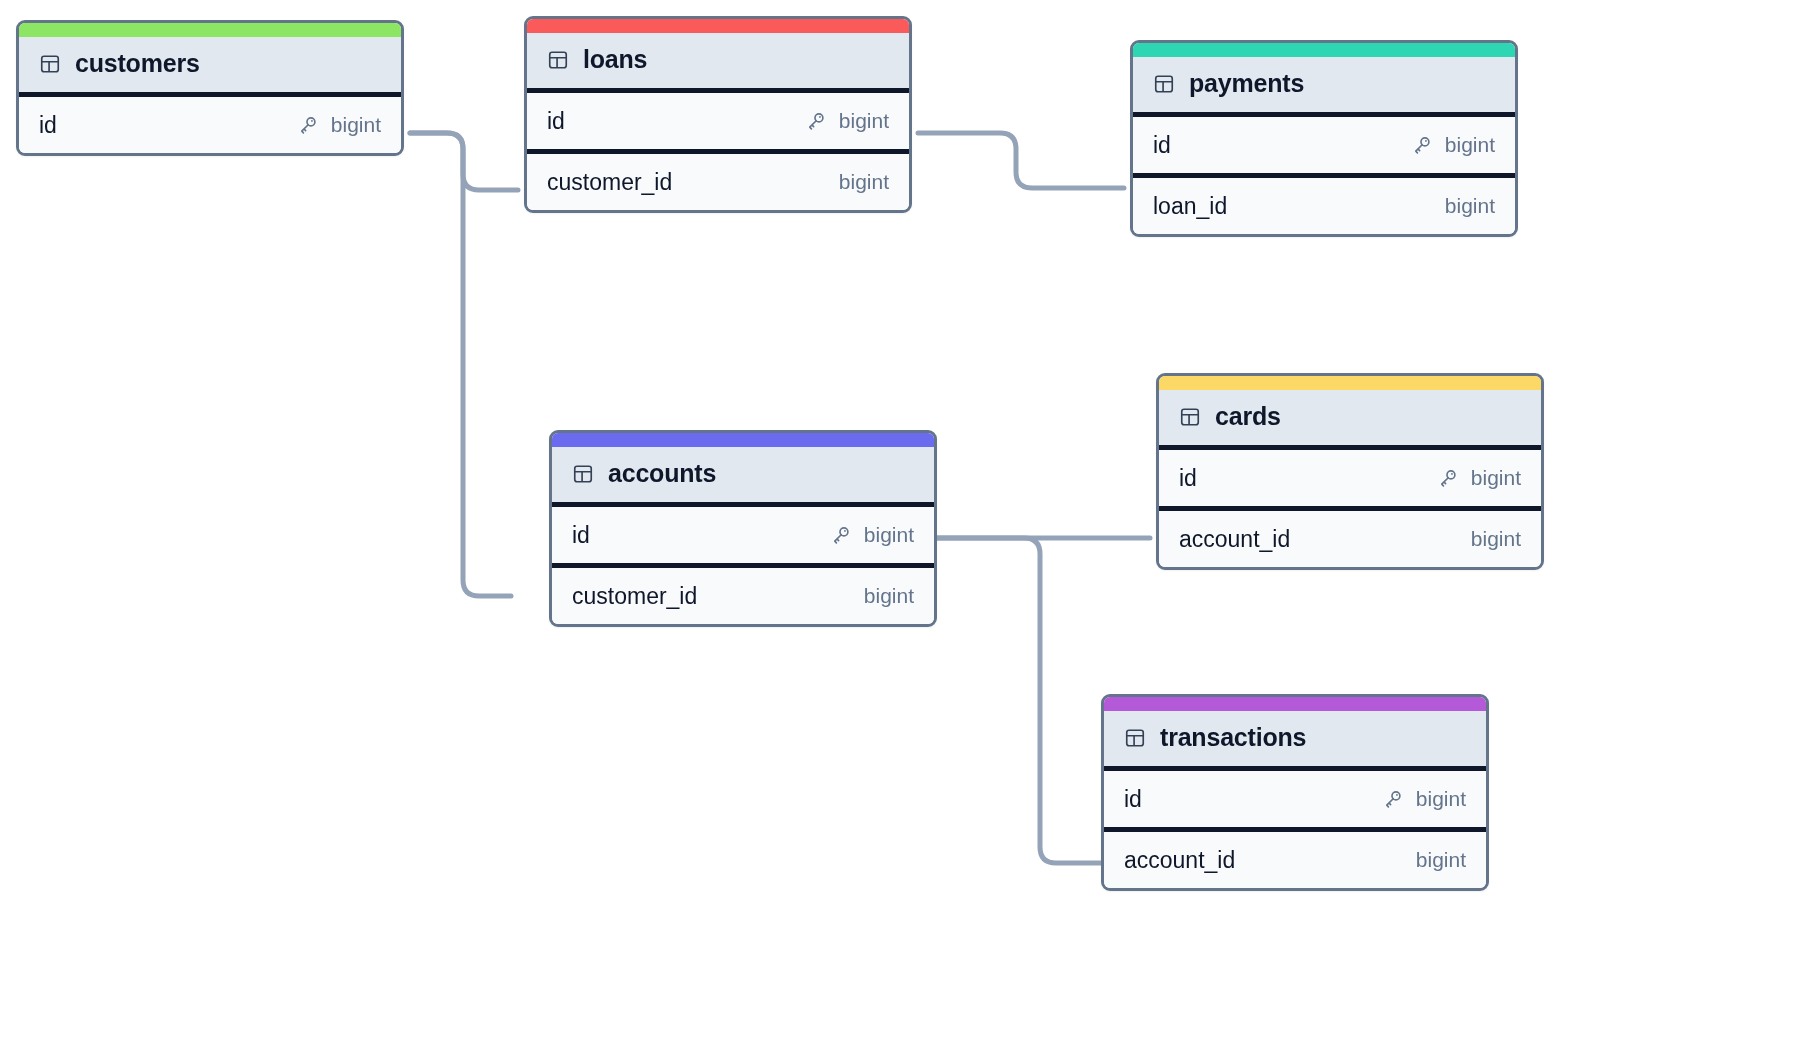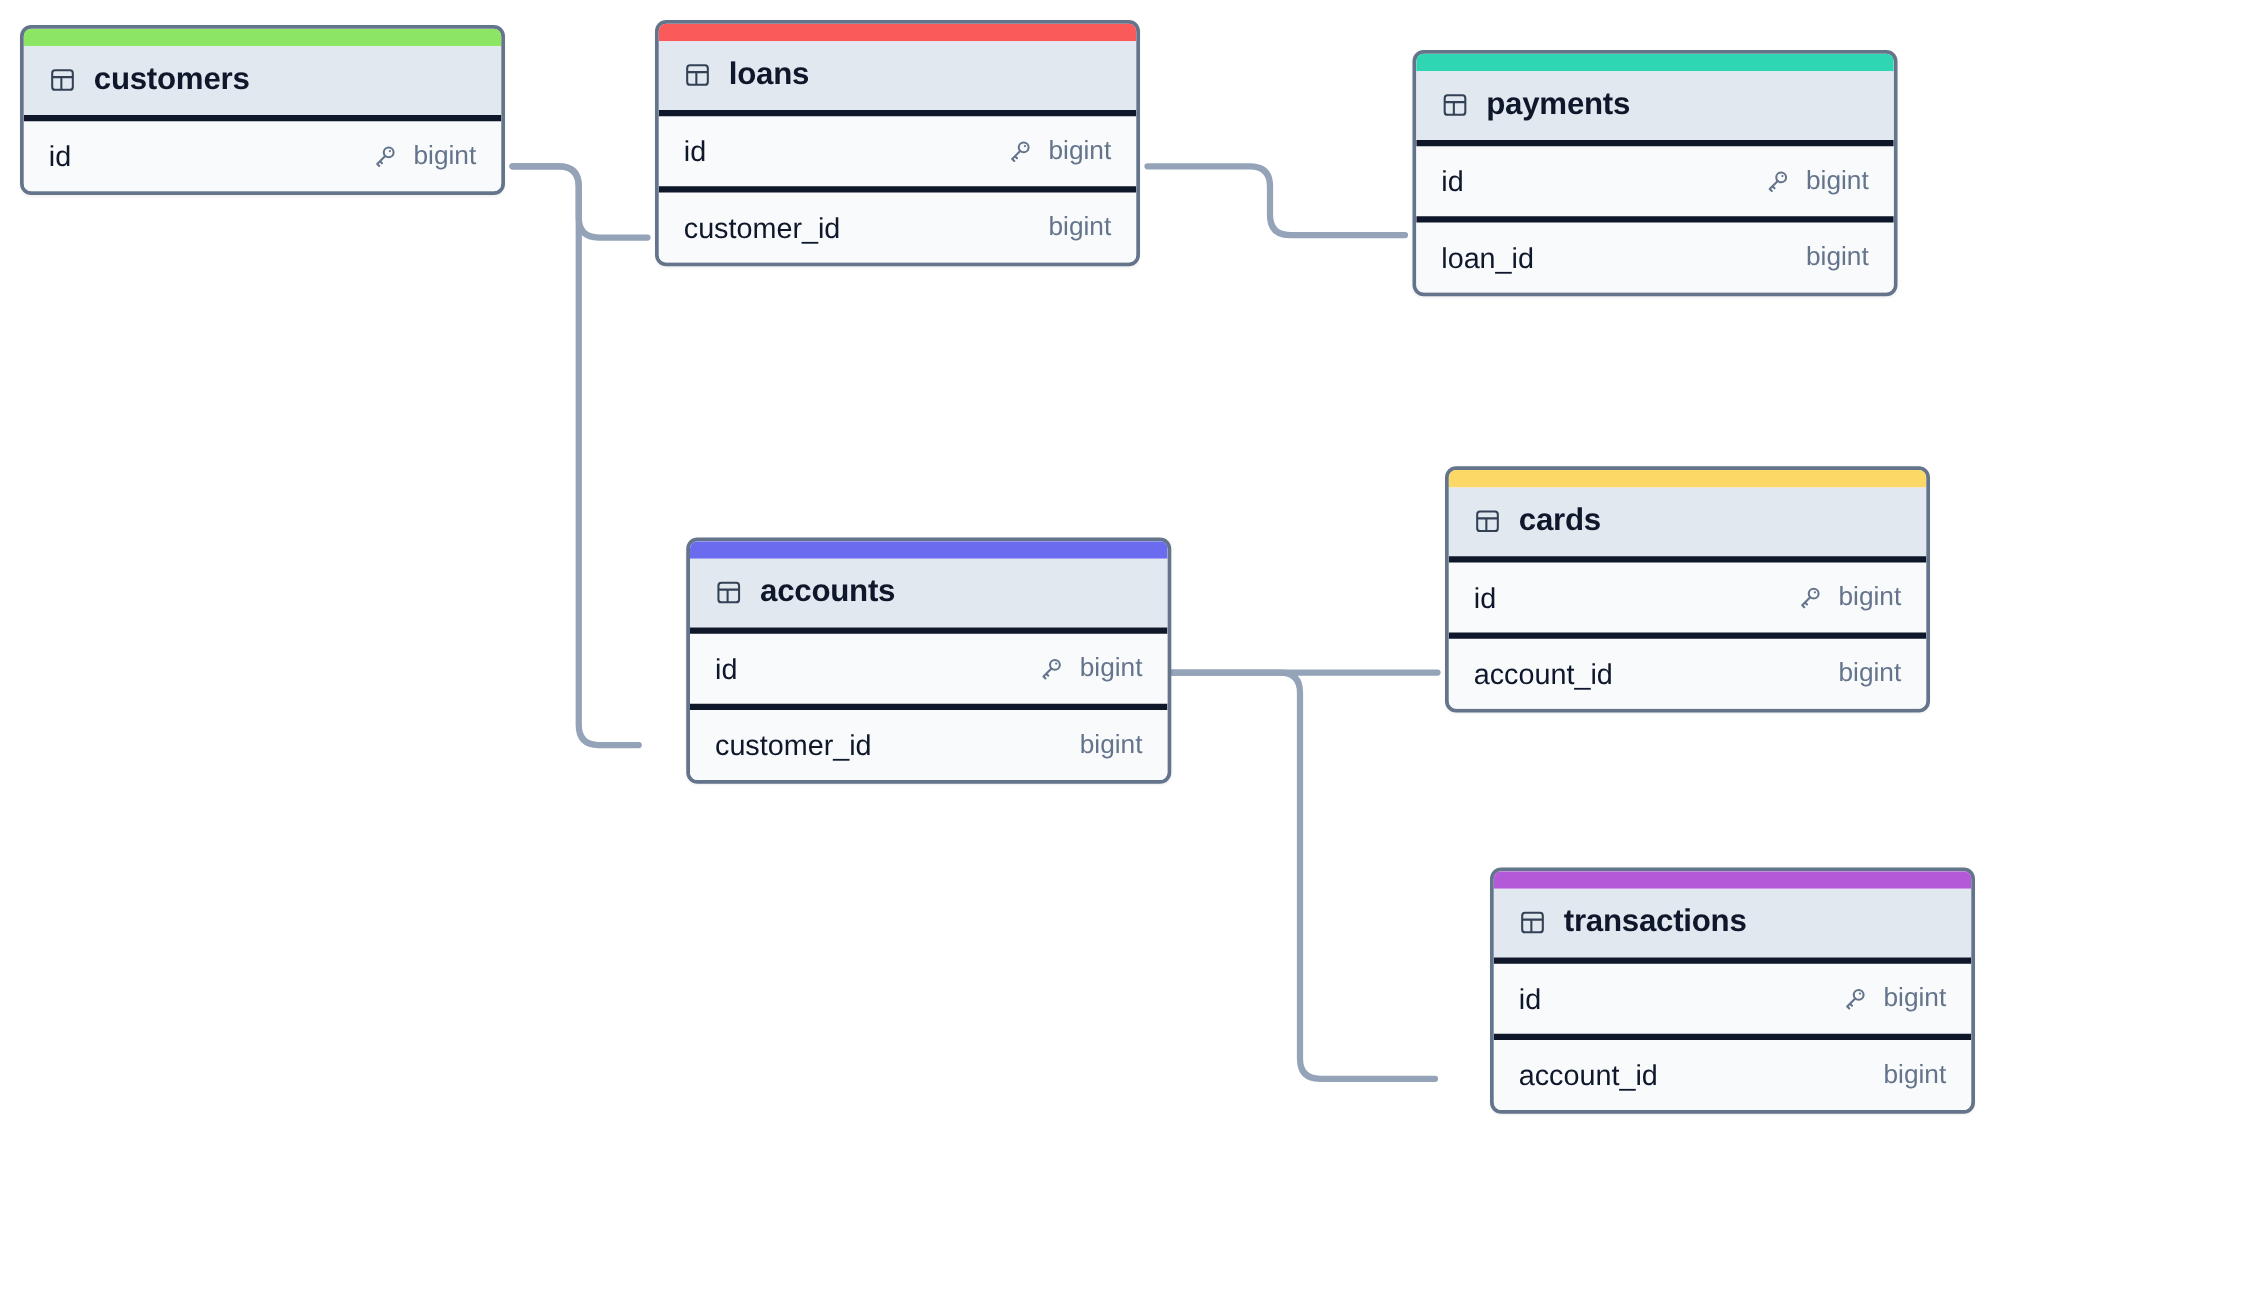--- a/index.html
+++ b/index.html
@@ -282,21 +282,21 @@
               <g fill="none" stroke="#64748b" stroke-width="1.8" stroke-linecap="round" stroke-linejoin="round">
                 <circle cx="15.2" cy="8.6" r="4.3"></circle>
                 <path d="M12.2 11.7 L5.2 18.7 M5.2 18.7 L7.0 20.5 M7.6 16.3 L9.4 18.1"></path>
                 <circle cx="16.3" cy="7.5" r="1.0" fill="#64748b" stroke="none"></circle>
               </g>
             </svg>
             <span class="field-type" style="color: rgb(100, 116, 139);">bigint</span>
           </span>
         </div>
       </div>
-      <div class="table-node" style="left: 1192px; top: 694px; width: 388px; border-color: rgb(100, 116, 139);">
+      <div class="table-node" style="left: 1101px; top: 694px; width: 388px; border-color: rgb(100, 116, 139);">
         <div class="color-band" style="background: rgb(180, 90, 217);"></div>
         <div class="node-header" style="background: rgb(226, 232, 240);">
           <svg viewBox="0 0 24 24" class="table-icon">
             <rect x="3" y="3.5" width="18" height="17" rx="2.5" fill="none" stroke="#334155" stroke-width="1.8"></rect>
             <line x1="3" y1="9.5" x2="21" y2="9.5" stroke="#334155" stroke-width="1.8"></line>
             <line x1="11" y1="9.5" x2="11" y2="20.5" stroke="#334155" stroke-width="1.8"></line>
           </svg>
           <span class="node-title">transactions</span>
         </div>
         <div class="field-row">

